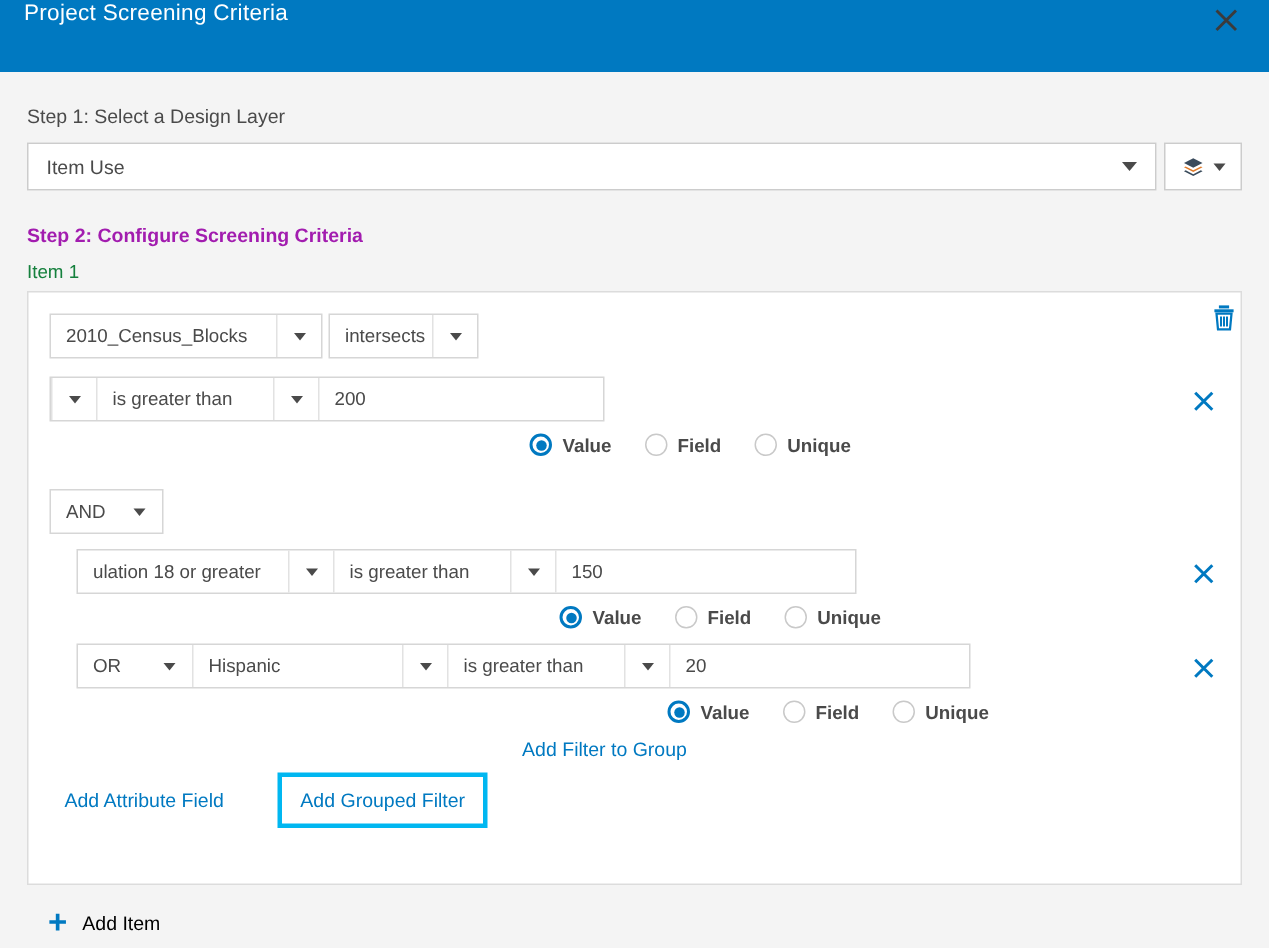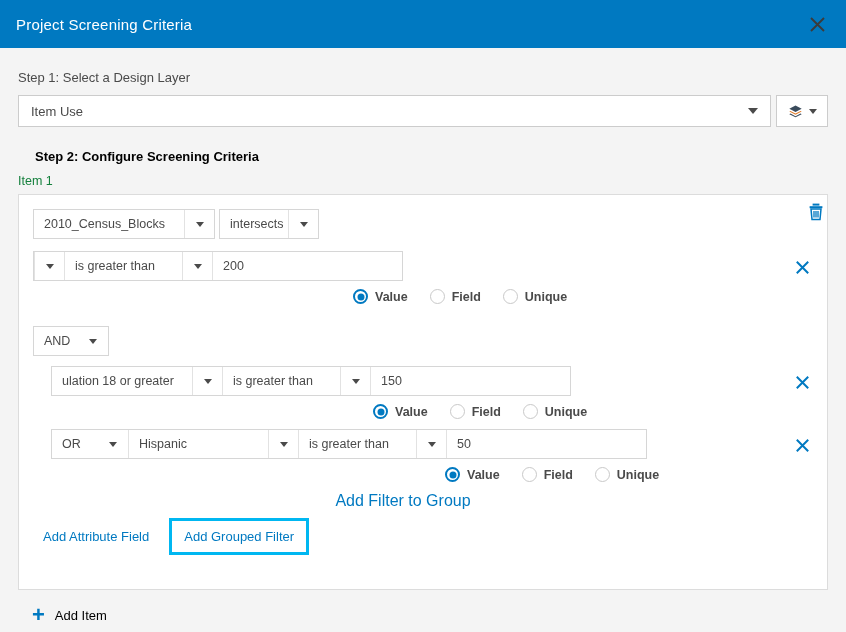--- a/index.html
+++ b/index.html
@@ -10,21 +10,21 @@
     font-family: "Liberation Sans", sans-serif;
     color: #4a4a4a;
     overflow: hidden;
   }
 
   
   .titlebar {
     height: 48px;
     background: #0079c1;
     display: flex;
-    align-items: center;
+    align-items: flex-start;
     justify-content: space-between;
     padding: 0 16px 0 16px;
   }
   .titlebar-title {
     color: #ffffff;
     font-size: 15px;
     letter-spacing: .2px;
   }
   .close-btn {
     width: 26px; height: 26px;
@@ -36,21 +36,21 @@
   
   .content {
     padding: 0 18px;
   }
   .step-label {
     font-size: 13px;
     color: #4a4a4a;
     margin-top: 22px;
     margin-bottom: 10px;
   }
-  .step-label.bold { font-weight: bold; color: #000000; margin-left: 17px; }
+  .step-label.bold { font-weight: bold; color: #a21caf; }
 
   
   .layer-row {
     display: flex;
     align-items: stretch;
     height: 32px;
     gap: 5px;
   }
   .layer-select {
     flex: 1;
@@ -206,21 +206,21 @@
   .and-ctl { margin: 12px 0 10px 0; }
   .and-ctl .seg.text { width: 44px; }
 
   
   .indent-1 { margin-left: 18px; }
   .indent-2 { margin-left: 18px; }
 
   
   .link {
     color: #0079c1;
-    font-size: 16px;
+    font-size: 13px;
     cursor: pointer;
   }
   .group-link-row {
     display: flex;
     justify-content: center;
     margin-top: 4px;
     margin-bottom: 8px;
     padding-right: 40px;
   }
   .footer-links {
@@ -234,21 +234,21 @@
     font-size: 13px;
     color: #0079c1;
     cursor: pointer;
   }
   .btn-highlight {
     padding: 8px 12px;
     font-size: 13px;
     color: #0079c1;
     border: 3px solid #00b7f1;
     cursor: pointer;
-    margin-left: 10px;
+    margin-left: 26px;
   }
 
   
   .add-item-row {
     display: flex;
     align-items: center;
     gap: 10px;
     padding: 14px 0 0 14px;
     cursor: pointer;
   }
@@ -405,21 +405,21 @@
             <i class="caret sm"></i>
           </span>
         <span class="seg text field divider-l">Hispanic</span>
         <span class="seg arrow">
             <i class="caret sm"></i>
           </span>
         <span class="seg text oper divider-l">is greater than</span>
         <span class="seg arrow">
             <i class="caret sm"></i>
           </span>
-        <span class="seg text valbox divider-l">50</span>
+        <span class="seg text valbox divider-l">20</span>
       </div>
       <div class="del-icon" style="top:5px;">
         <svg width="15" height="15" viewBox="0 0 15 15">
           <path d="M1.8,1.8 L13.2,13.2 M13.2,1.8 L1.8,13.2" stroke="#0079c1" stroke-width="2" fill="none"></path>
         </svg>
       </div>
     </div>
 
     <div class="radio-group" style="margin-left:412px;">
       <label class="radio-item">

